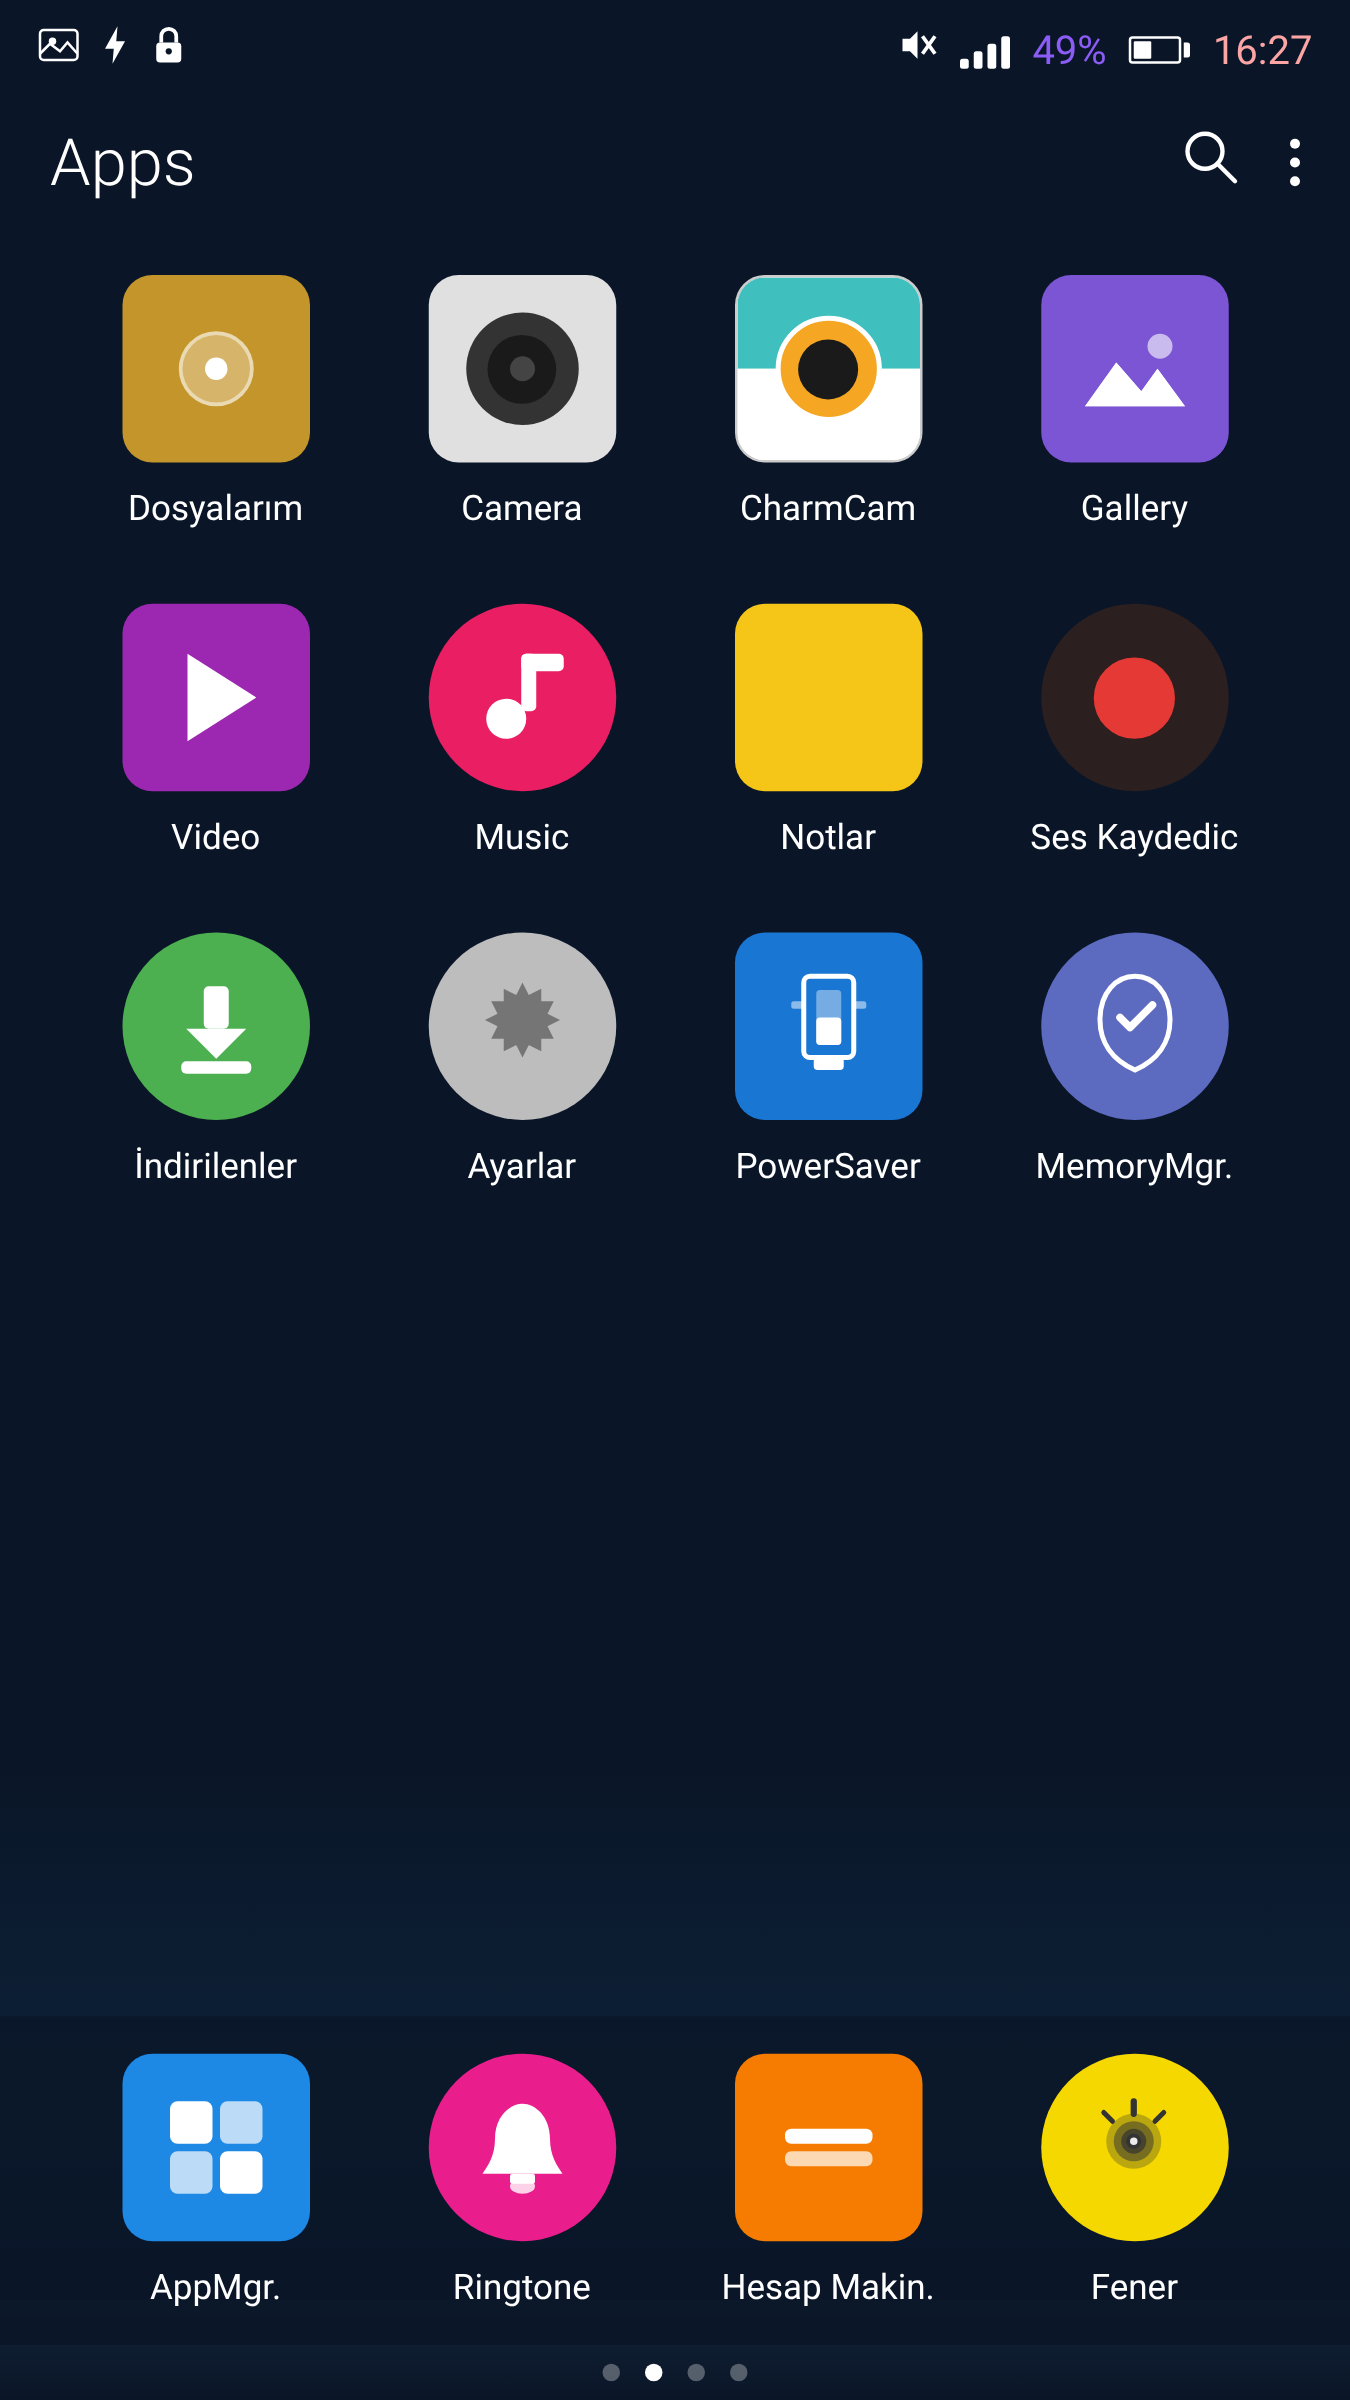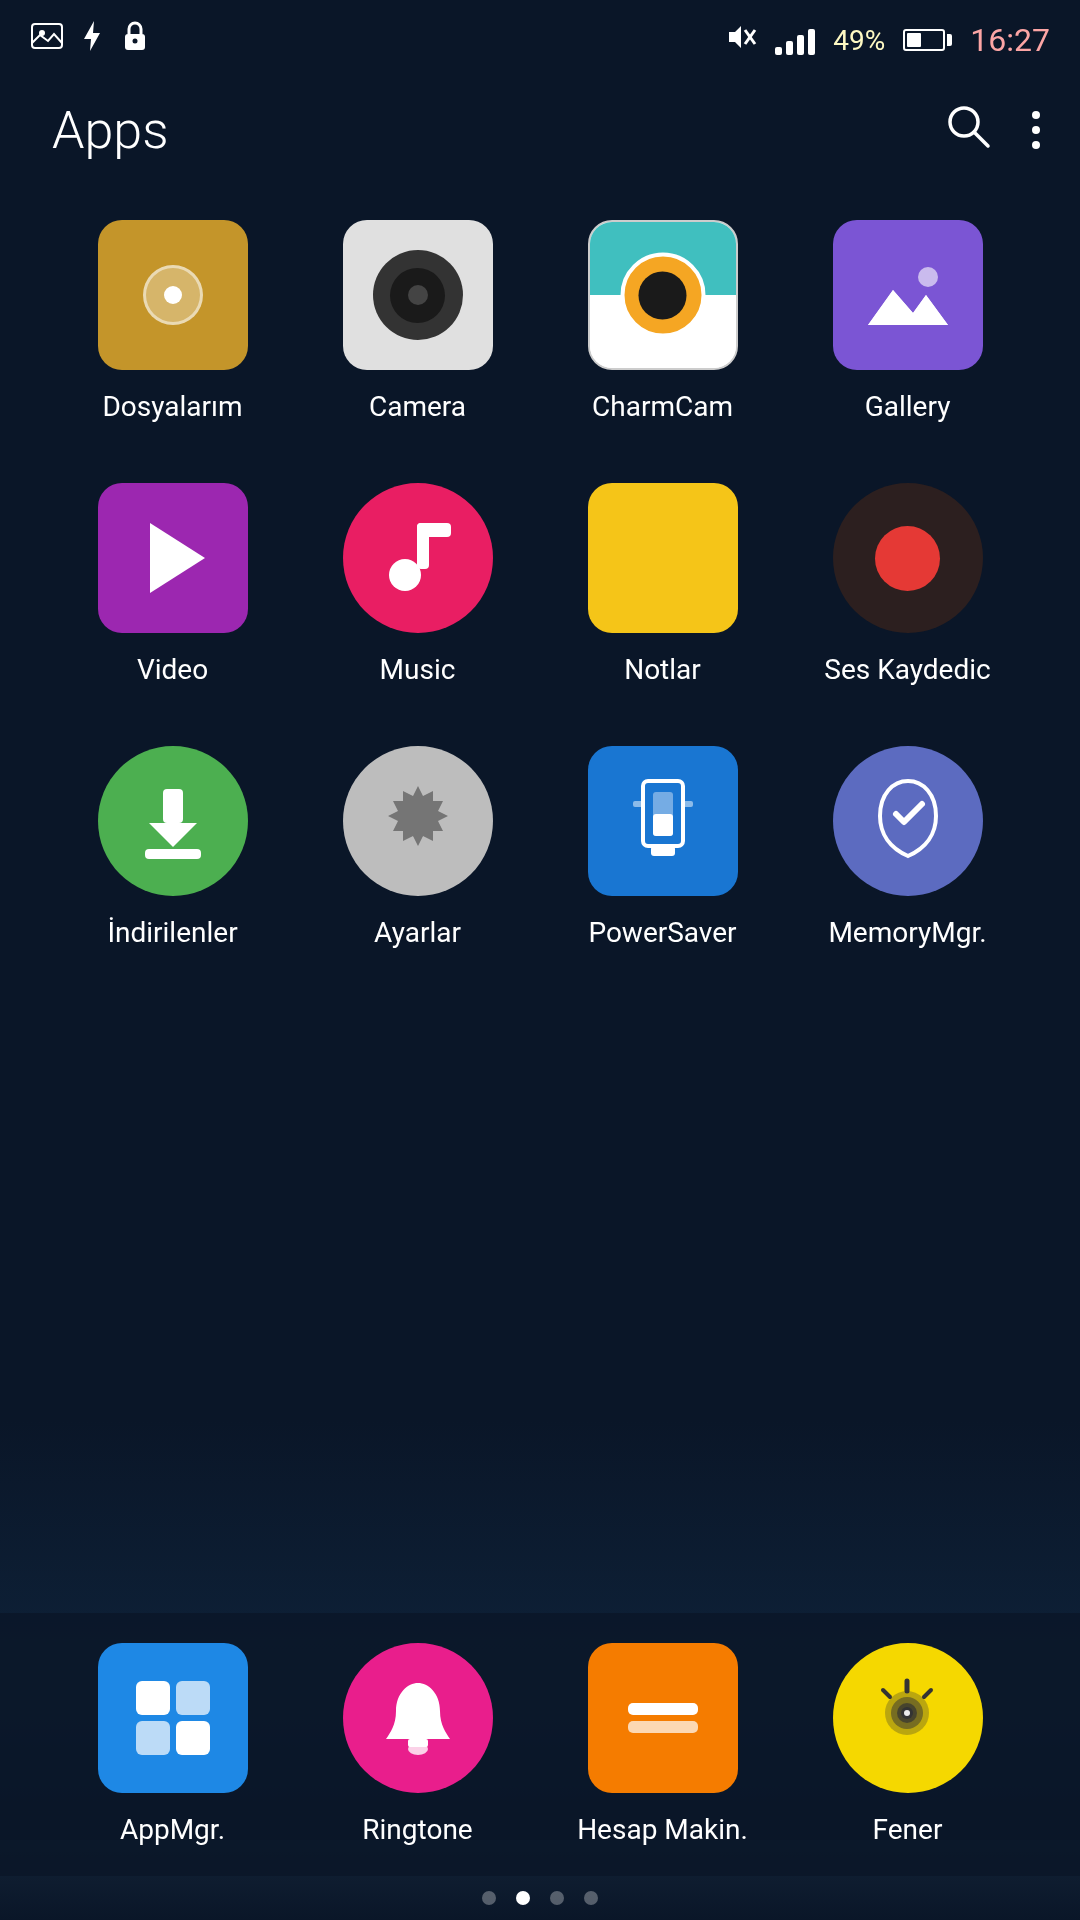--- a/index.html
+++ b/index.html
@@ -113,21 +113,20 @@
 
     
     .app-bar {
       position: relative;
       z-index: 10;
       display: flex;
       align-items: center;
       justify-content: space-between;
       padding: 20px 40px;
       height: 100px;
-      margin-left: 12px;
     }
 
     .app-title {
       color: white;
       font-size: 52px;
       font-weight: 300;
     }
 
     .app-bar-actions {
       display: flex;
@@ -334,21 +333,21 @@
         <line x1="24" y1="10" x2="34" y2="24" stroke="white" stroke-width="3"></line>
         <line x1="34" y1="10" x2="24" y2="24" stroke="white" stroke-width="3"></line>
       </svg>
     </span>
     <div class="signal-bars">
       <div class="signal-bar" style="height:8px;"></div>
       <div class="signal-bar" style="height:14px;"></div>
       <div class="signal-bar" style="height:20px;"></div>
       <div class="signal-bar" style="height:26px;"></div>
     </div>
-    <span style="font-size:28px;color:#fef9c3;">49%</span>
+    <span style="font-size:32px;color:#8b5cf6;">49%</span>
     <div class="battery-icon">
       <div class="battery-body">
         <div class="battery-fill"></div>
       </div>
       <div class="battery-tip"></div>
     </div>
     <span style="font-size:32px;color:#fca5a5;font-weight:400;">16:27</span>
   </div>
 </div>
 

